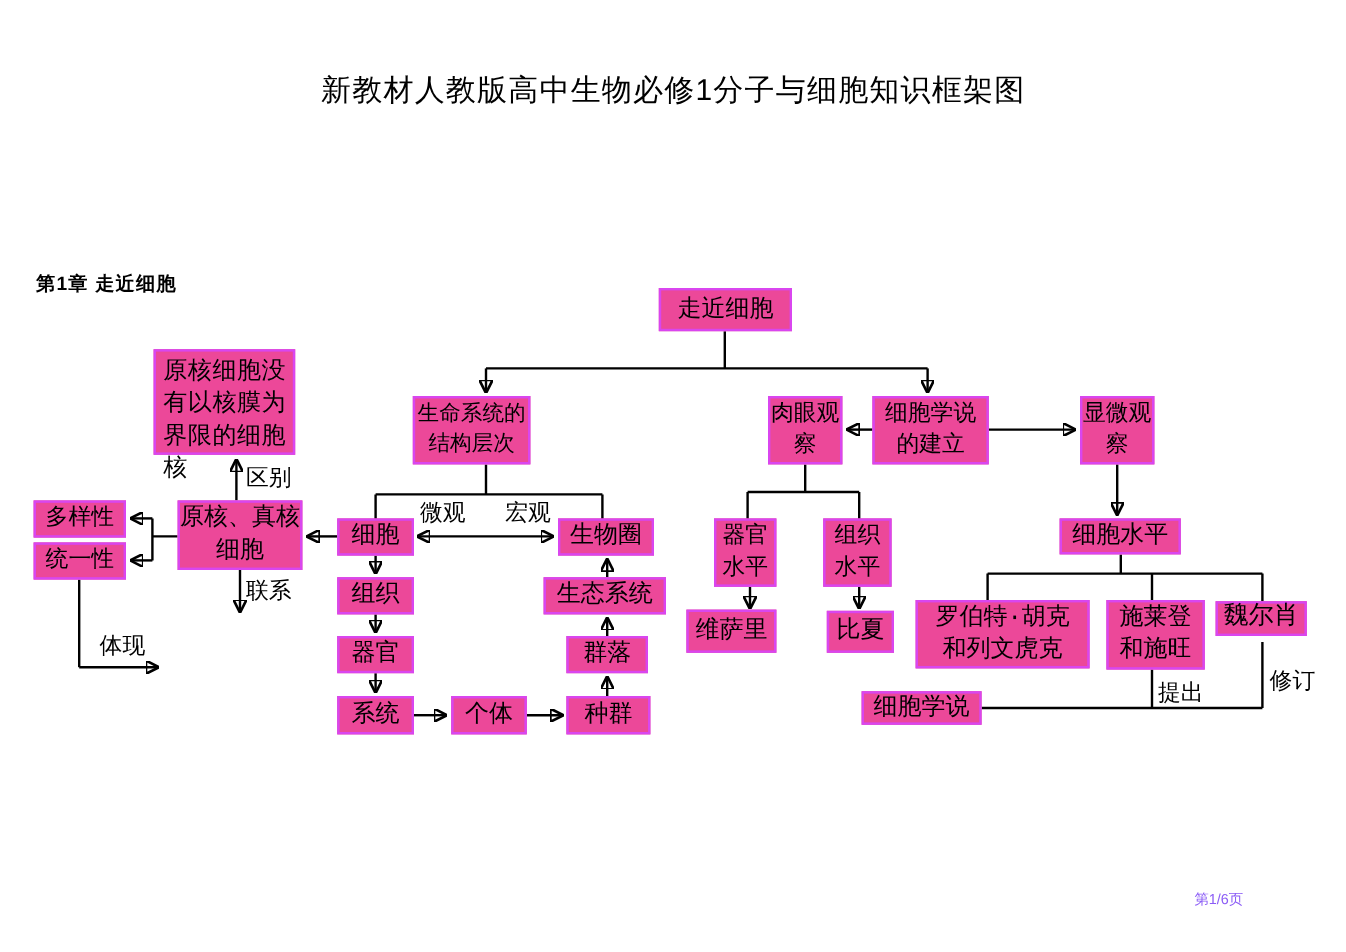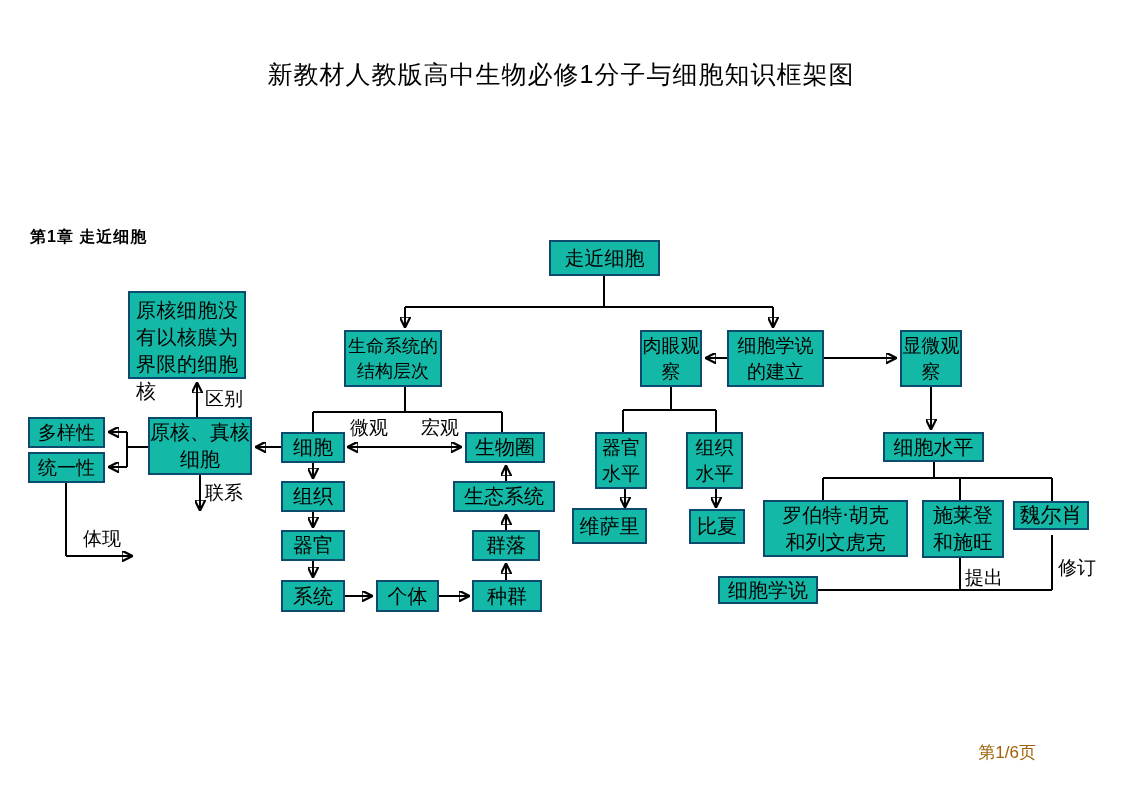--- a/index.html
+++ b/index.html
@@ -10,34 +10,34 @@
   #title{
     position:absolute;top:58px;left:0;width:1122px;text-align:center;
     font-size:25px;font-weight:normal;letter-spacing:1px;
   }
   #chapter{
     position:absolute;top:188px;left:30px;font-size:16px;font-weight:bold;letter-spacing:1px;margin-top:39px;
   }
   #lines{position:absolute;top:0;left:0;width:1122px;height:793px;}
   #lines path{stroke:#000;stroke-width:2;fill:none;}
   .node{
-    position:absolute;box-sizing:border-box;background:#14b8a6;border:2px solid #0c4a6e;
+    position:absolute;box-sizing:border-box;background:#ec4899;border:2px solid #d946ef;
     display:flex;align-items:center;justify-content:center;text-align:center;
     font-size:19px;line-height:1.35;word-break:break-all;
-    font-family:Liberation Serif, serif;
+    font-family:Liberation Mono, monospace;
   }
   .node.para{
     display:block;text-align:justify;padding:4px 6px;
   }
   .lbl{
     position:absolute;font-size:19px;line-height:1;white-space:nowrap;
     font-family:"Liberation Serif","DejaVu Serif",serif;
   }
   #pagenum{
-    position:absolute;top:741px;right:86px;font-size:17px;color:#a16207;
+    position:absolute;top:741px;right:86px;font-size:12px;color:#8b5cf6;
   }
 </style>
 </head>
 <body>
 
 <div id="page">
 
   <div id="title">新教材人教版高中生物必修1分子与细胞知识框架图</div>
   <div id="chapter">第1章 走近细胞</div>
 

